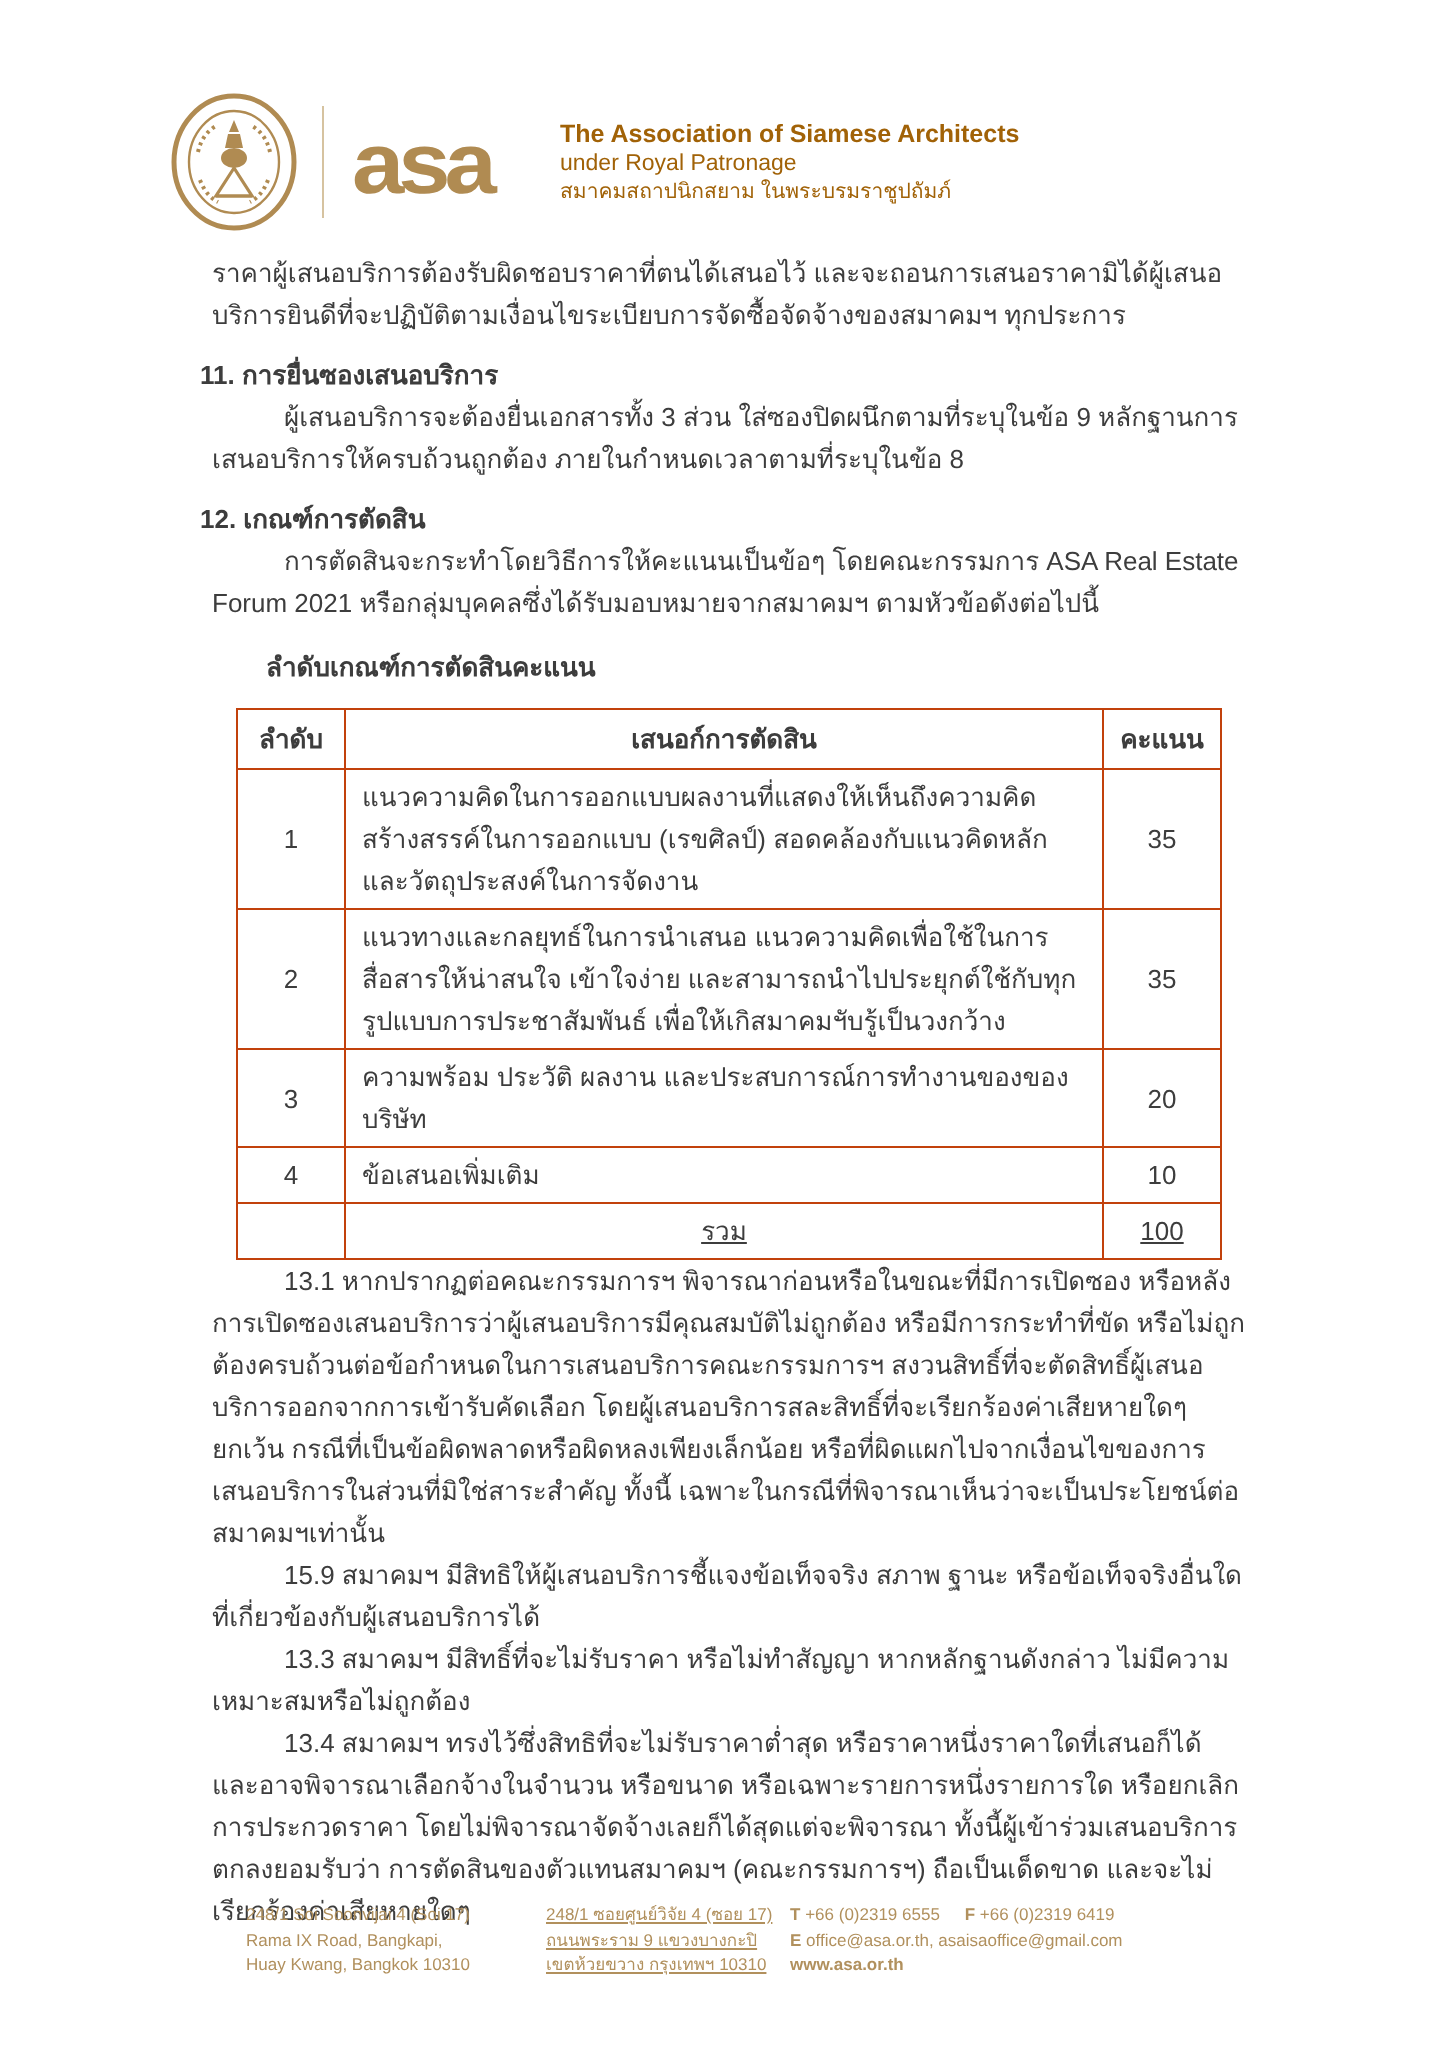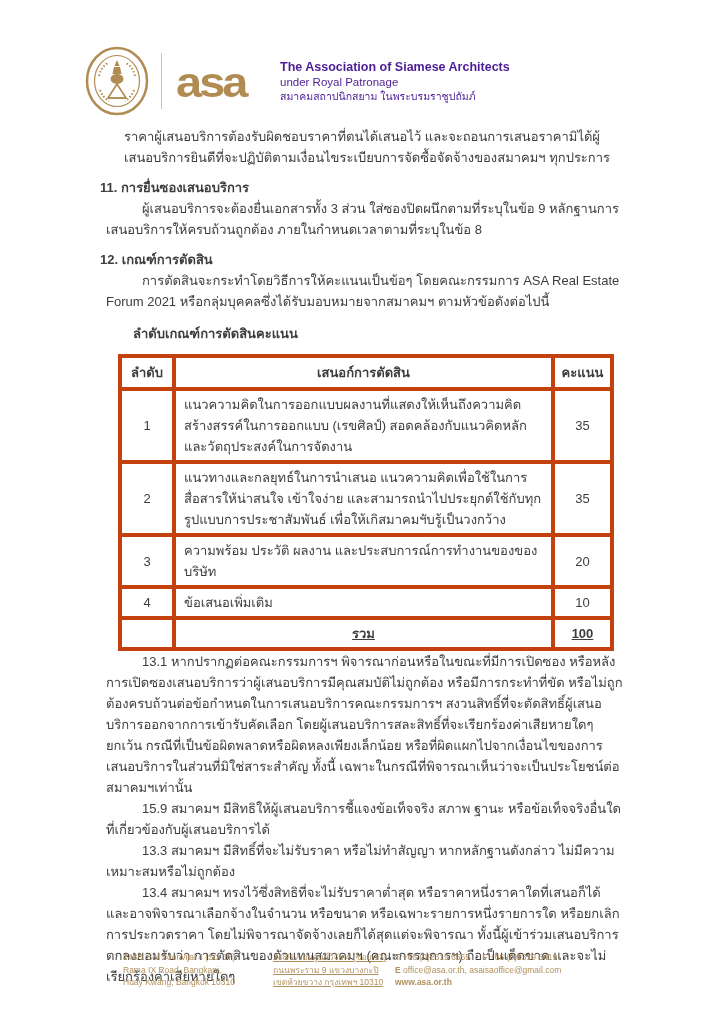--- a/index.html
+++ b/index.html
@@ -15,48 +15,48 @@
   }
   
   .hdr { position:absolute; top:46px; left:85px; display:flex; align-items:center;text-align:right; }
   .seal { width:64px; height:70px; }
   .divline { width:1px; height:56px; background:#d6c3a0; margin:0 14px 0 12px; }
   .wordmark {
     font-size:47px; font-weight:bold; letter-spacing:-3px;
     color:#b08b52; line-height:1; transform:scaleY(.92);
     font-family:"Liberation Sans",sans-serif;
   }
-  .hdr-text { position:absolute; top:60px; left:280px; color:#4c1d95; }
+  .hdr-text { position:absolute; top:60px; left:280px; color:#a16207; }
   .org-en { font-size:12.5px; font-weight:bold; line-height:15px; }
   .org-sub { font-size:11.5px; line-height:14px; }
   .org-th { font-size:10.5px; line-height:14px; }
   
   .doc {
     position:absolute; top:126px; left:100px; width:527px;
     font-size:13px; line-height:21px; text-align:left;
   }
-  .p-cont { margin-left:24px; }
+  .p-cont { margin-left:6px; }
   .sec-title { font-weight:bold; margin-top:9px; }
   .para { margin-left:6px; text-indent:36px; }
   .tbl-heading { font-weight:bold; margin-top:11px; margin-left:33px; }
   
   table.score {
     border-collapse:collapse; table-layout:fixed;
     width:492px; margin:10px 0 0 18px;
     font-size:13px; line-height:21px;
   }
   table.score th, table.score td {
-    border:4px solid #c2410c; padding:3px 8px; vertical-align:middle;
+    border:1px solid #c2410c; padding:3px 8px; vertical-align:middle;
   }
   table.score th { font-weight:bold; text-align:center; padding:4px 2px; }
   .col-no   { width:54px; }
   .col-crit { width:379px; }
   .col-score{ width:59px; }
   td.c { text-align:center; }
-  tr.total td { font-weight:bold; }
+  tr.total td { font-weight:normal; }
   .u { text-decoration:underline; }
   
   .ftr {
     position:absolute; top:951px; left:0; width:724px;
     color:#b1905d; font-size:8.5px; line-height:12.5px;
   }
   .ftr-col { position:absolute; top:0; white-space:nowrap; }
   .f1 { left:123px; } .f2 { left:273px;text-decoration:underline; } .f3 { left:395px; }
   .fb { font-weight:bold; }
   .f-gap { display:inline-block; width:10px; }

